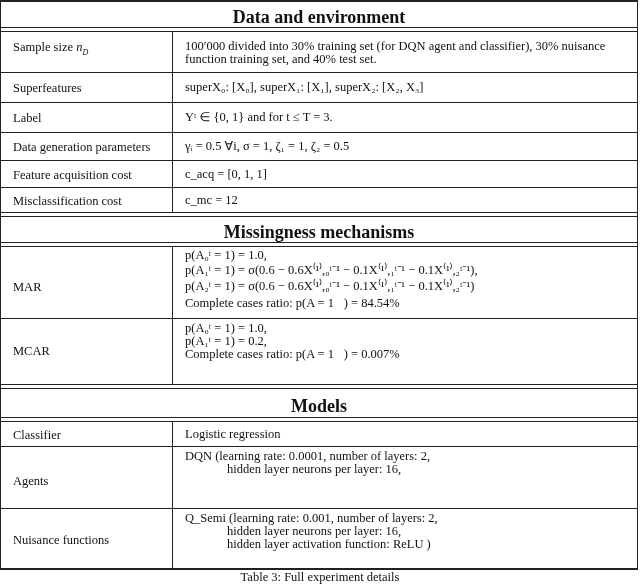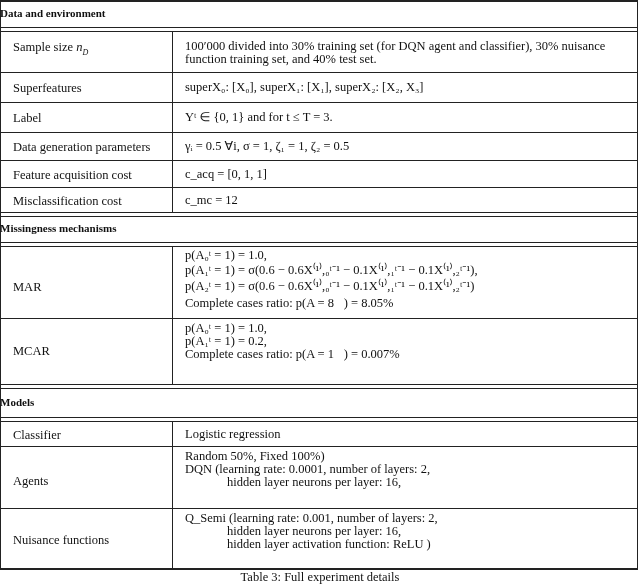--- a/index.html
+++ b/index.html
@@ -2,21 +2,21 @@
 <html><head>
 <meta charset="utf-8">
 <style>
   html, body { margin: 0; padding: 0; background: #ffffff; }
   body { width: 640px; height: 585px; position: relative; overflow: hidden;
          font-family: "Liberation Serif", serif; color: #111; font-size: 12.5px; }
   .tbl { position: absolute; left: 0; top: 0; width: 638px; }
   .hline { position: absolute; left: 0; width: 638px; height: 1px; background: #222; }
   .hline.thick { height: 1.5px; }
   .vline { position: absolute; width: 1px; background: #222; }
-  .sec-title { position: absolute; left: 0; width: 638px; text-align: left; font-weight: bold; font-size: 11px; }
+  .sec-title { position: absolute; left: 0; width: 638px; text-align: center; font-weight: bold; font-size: 18px; }
   .lbl { position: absolute; left: 13px; }
   .val { position: absolute; left: 185px; line-height: 13.2px; white-space: nowrap; }
   .val .ln { display: block; }
   .ind { padding-left: 42px; }
   i, .m { font-style: italic; }
   .caption { position: absolute; top: 570px; left: 0; width: 640px; text-align: center; font-size: 12.5px; }
   sub, sup { font-size: 8px; line-height: 0; }
 </style>
 </head>
 <body>
@@ -63,21 +63,21 @@
   <div class="sec-title" style="top:222px;">Missingness mechanisms</div>
   <div class="hline" style="top:242px;"></div>
   <div class="hline" style="top:246px;"></div>
   <div class="vline" style="left:172px;top:246px;height:138px;"></div>
 
   <div class="lbl" style="top:280px;">MAR</div>
   <div class="val" style="top:249px;">
     <span class="ln">p(A₀ᵗ = 1) = 1.0,</span>
     <span class="ln" style="margin-top:2px;">p(A₁ᵗ = 1) = σ(0.6 − 0.6X⁽¹⁾,₀ᵗ⁻¹ − 0.1X⁽¹⁾,₁ᵗ⁻¹ − 0.1X⁽¹⁾,₂ᵗ⁻¹),</span>
     <span class="ln" style="margin-top:3px;">p(A₂ᵗ = 1) = σ(0.6 − 0.6X⁽¹⁾,₀ᵗ⁻¹ − 0.1X⁽¹⁾,₁ᵗ⁻¹ − 0.1X⁽¹⁾,₂ᵗ⁻¹)</span>
-    <span class="ln" style="margin-top:3px;">Complete cases ratio: p(A = 8⃗) = 8.05%</span>
+    <span class="ln" style="margin-top:3px;">Complete cases ratio: p(A = 1⃗) = 84.54%</span>
   </div>
   <div class="hline" style="top:318px;"></div>
 
   <div class="lbl" style="top:344px;">MCAR</div>
   <div class="val" style="top:322px;">
     <span class="ln">p(A₀ᵗ = 1) = 1.0,</span>
     <span class="ln">p(A₁ᵗ = 1) = 0.2,</span>
     <span class="ln">Complete cases ratio: p(A = 1⃗) = 0.007%</span>
   </div>
   <div class="hline" style="top:384px;"></div>
@@ -87,21 +87,20 @@
   <div class="hline" style="top:417px;"></div>
   <div class="hline" style="top:421px;"></div>
   <div class="vline" style="left:172px;top:421px;height:148px;"></div>
 
   <div class="lbl" style="top:428px;">Classifier</div>
   <div class="val" style="top:428px;text-align:right;">Logistic regression</div>
   <div class="hline" style="top:446px;"></div>
 
   <div class="lbl" style="top:474px;">Agents</div>
   <div class="val" style="top:450px;">
-    <span class="ln">Random 50%, Fixed 100%)</span>
     <span class="ln">DQN (learning rate: 0.0001, number of layers: 2,</span>
     <span class="ln ind">hidden layer neurons per layer: 16,</span>
   </div>
   <div class="hline" style="top:508px;"></div>
 
   <div class="lbl" style="top:533px;">Nuisance functions</div>
   <div class="val" style="top:512px;">
     <span class="ln">Q_Semi (learning rate: 0.001, number of layers: 2,</span>
     <span class="ln ind">hidden layer neurons per layer: 16,</span>
     <span class="ln ind">hidden layer activation function: ReLU )</span>

